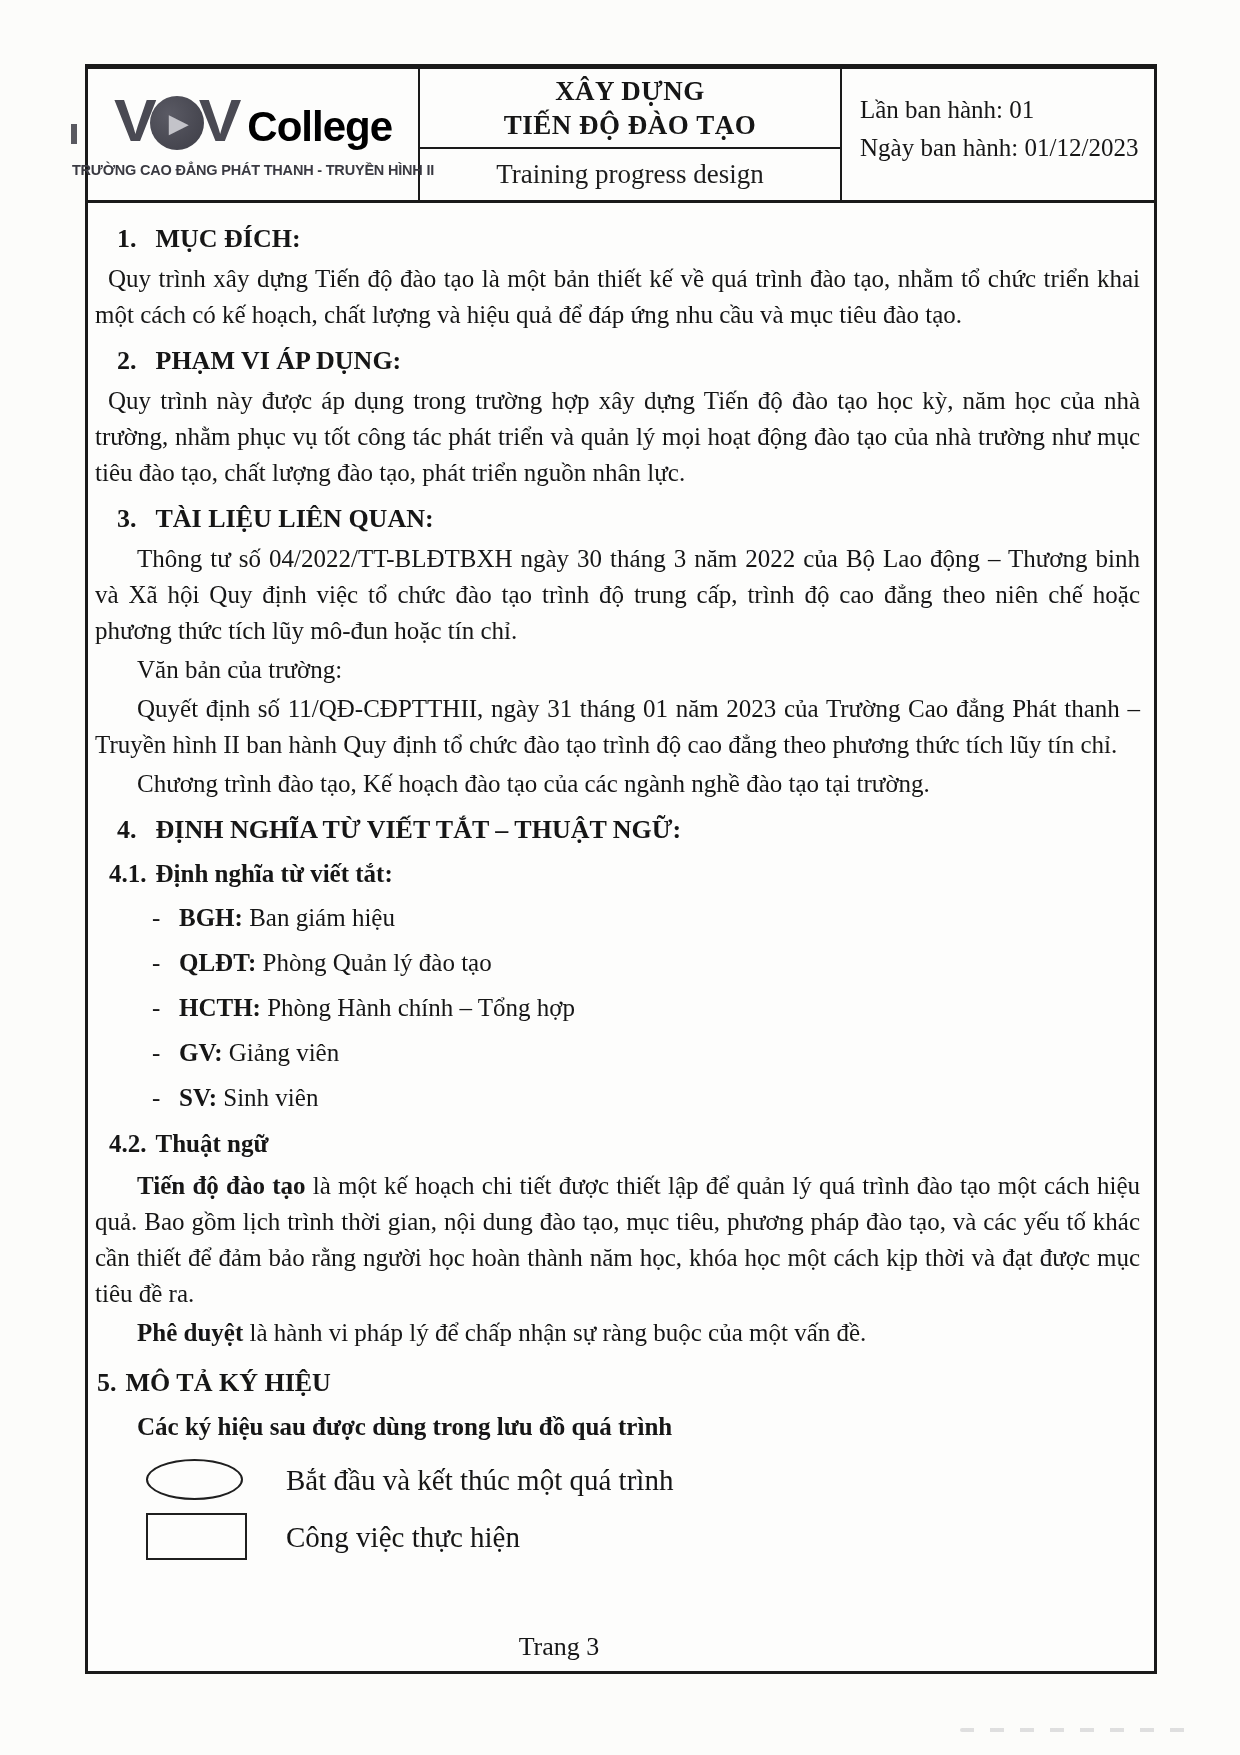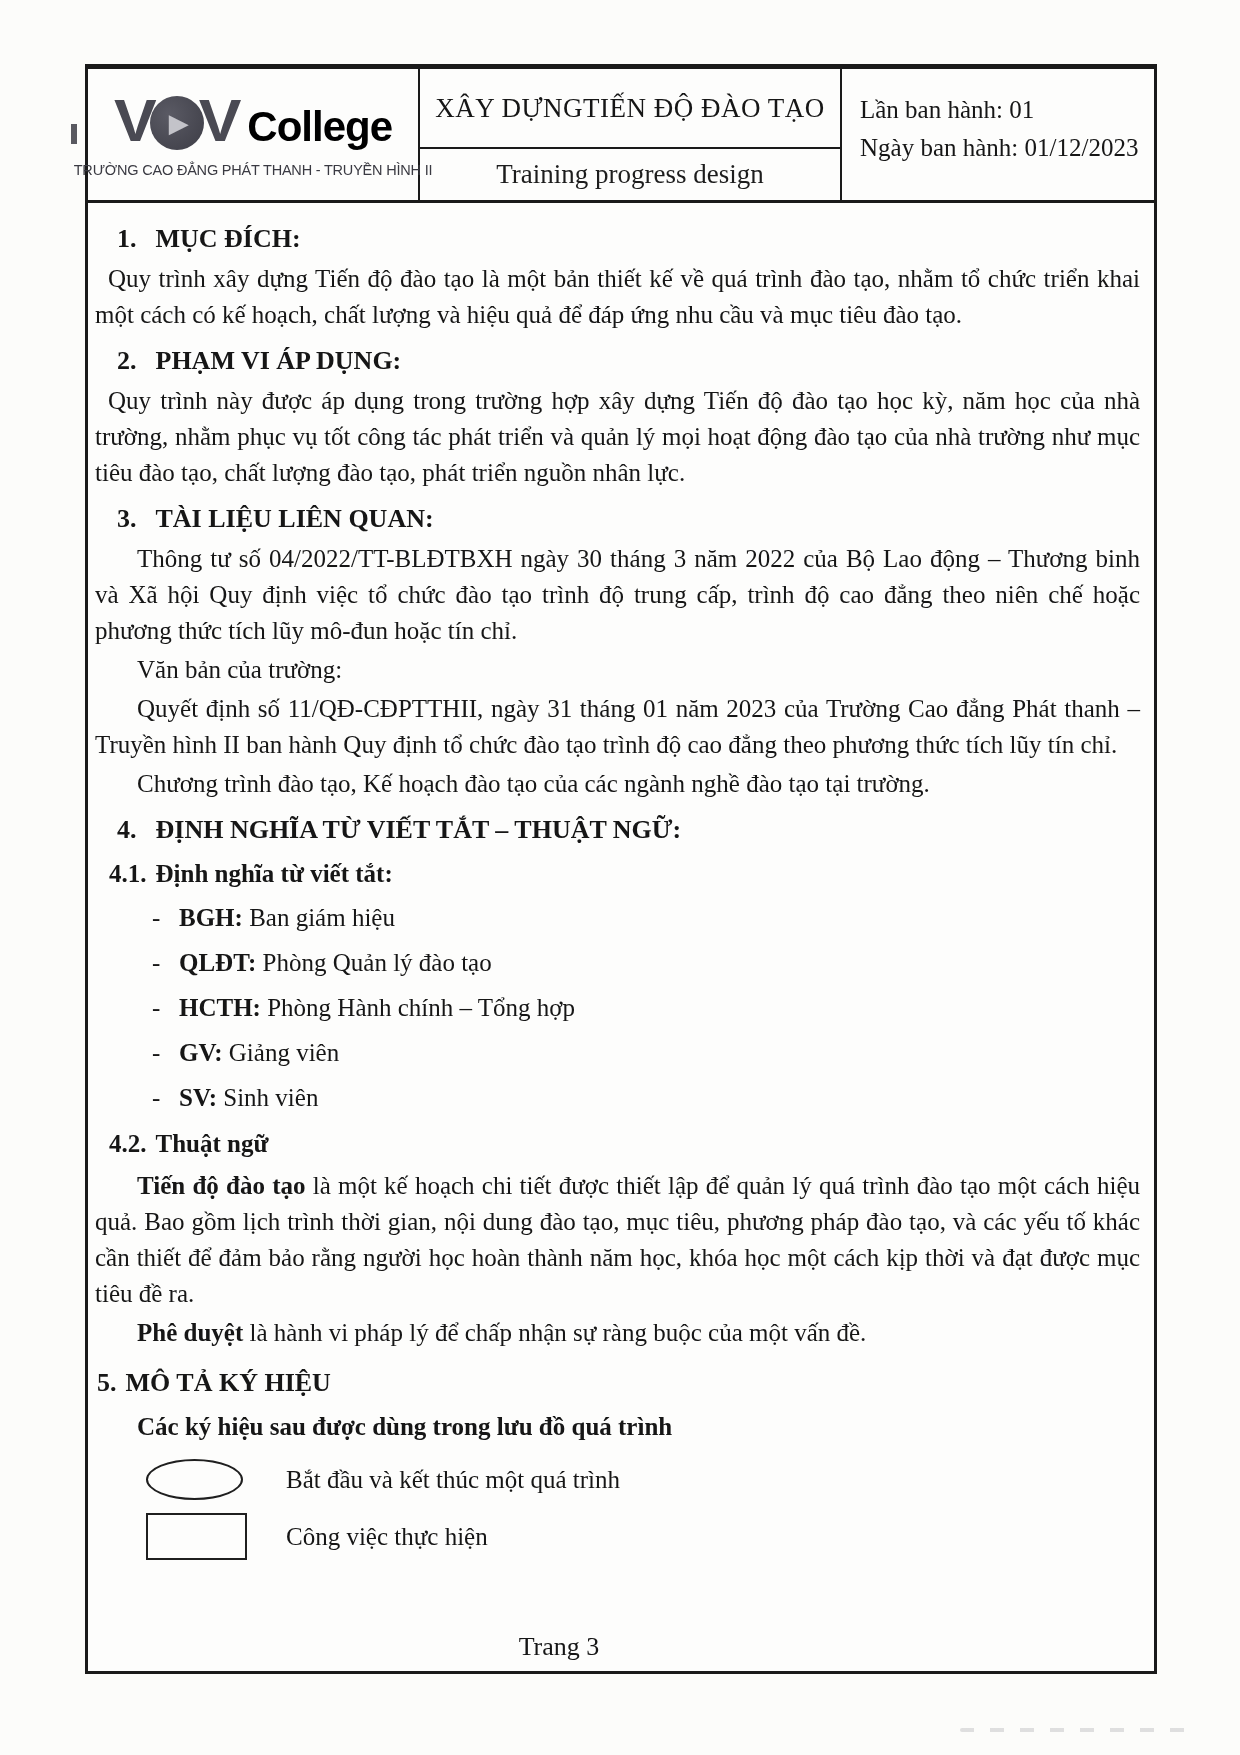--- a/index.html
+++ b/index.html
@@ -70,34 +70,34 @@
     margin-left: 4px;
     font-family: "DejaVu Sans", sans-serif;
   }
   .vov-college {
     font-size: 42px; font-weight: 700; color: #000000;
     margin-left: 10px; position: relative; top: 6px;
     letter-spacing: -1px;
   }
   .school-name {
     margin-top: 9px;
-    font-size: 14.5px; font-weight: 400; color: #3a3a42;
+    font-size: 14.5px; font-weight: 700; color: #3a3a42;
     letter-spacing: -0.2px; white-space: nowrap;
   }
   .hdr-title-cell {
     width: 422px;
     border-right: 2px solid #1a1a1a;
     display: flex; flex-direction: column;
   }
   .hdr-title-top {
     flex: 1.55;
     border-bottom: 2px solid #1a1a1a;
-    display: flex; flex-direction: row;
+    display: flex; flex-direction: column;
     align-items: center; justify-content: center;
-    font-weight: 400; font-size: 27px; line-height: 34px;
+    font-weight: 700; font-size: 27px; line-height: 34px;
     letter-spacing: .5px;
   }
   .hdr-title-bottom {
     flex: 1;
     display: flex; align-items: center; justify-content: center;
     font-size: 27px; color: #1d1d1d;
   }
   .hdr-issue-cell {
     flex: 1;
     padding: 22px 2px 0 18px;
@@ -139,21 +139,21 @@
   .shape-ellipse {
     width: 97px; height: 41px;
     border: 2.5px solid #1f1f1f; border-radius: 50%;
     background: #fdfdfc;
   }
   .shape-rect {
     width: 101px; height: 47px;
     border: 2.5px solid #1f1f1f;
     background: #fdfdfc;
   }
-  .legend-label { font-size: 25px; }
+  .legend-label { font-size: 29px; }
   .page-footer {
     position: absolute;
     left: 0; right: 0; bottom: 6px;
     text-align: center;
     transform: translateX(-62px);
     font-size: 26px;
   }
 </style>
 </head>
 <body>

